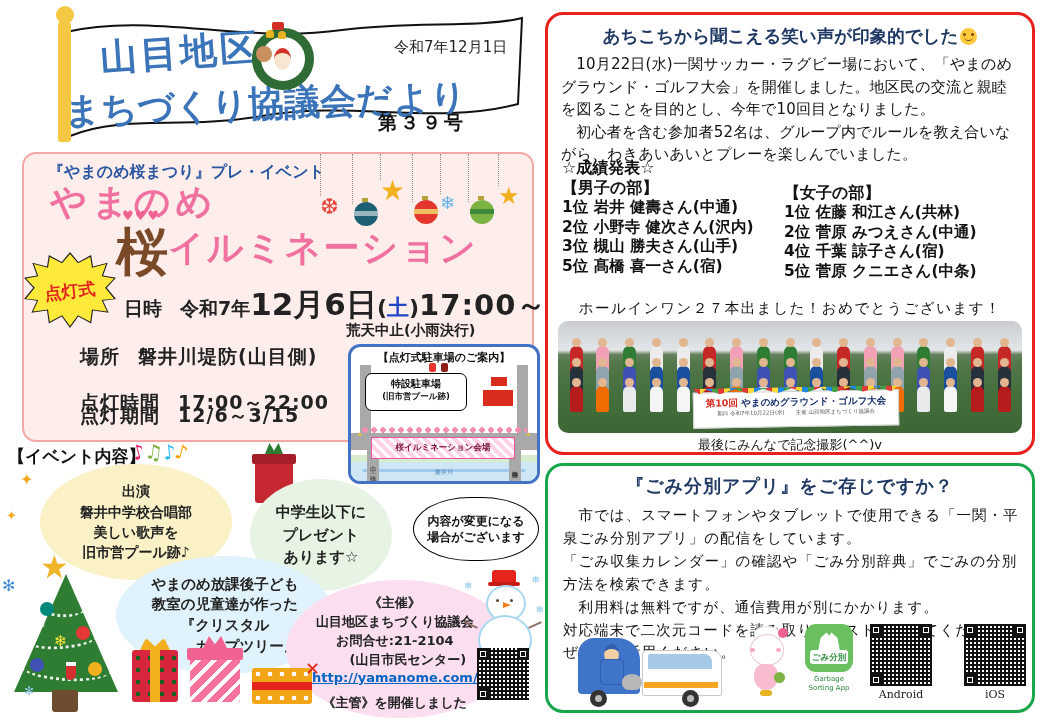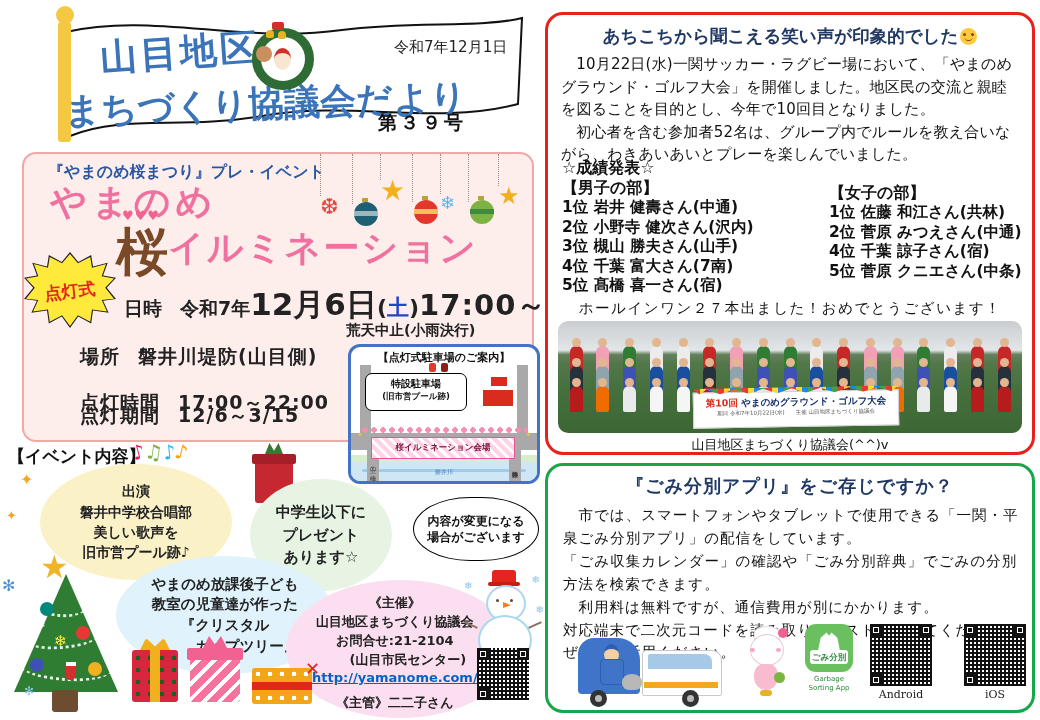--- a/index.html
+++ b/index.html
@@ -149,21 +149,21 @@
   .golf-title{position:absolute;left:0;right:0;top:9px;text-align:center;font-size:17.5px;font-weight:bold;color:#1f3864;white-space:nowrap;}
   .smiley{display:inline-block;width:17px;height:17px;background:#ffc93d;border-radius:50%;position:relative;vertical-align:-3px;margin-left:2px;}
   .smiley::before{content:'';position:absolute;left:3px;top:5px;width:3px;height:3px;border-radius:50%;background:#7a4b12;box-shadow:8px 0 0 #7a4b12;}
   .smiley::after{content:'';position:absolute;left:4px;top:7px;width:9px;height:5px;border-bottom:1.8px solid #7a4b12;border-radius:0 0 8px 8px;}
   .golf-body{position:absolute;left:13px;right:12px;top:38px;font-size:15px;line-height:1.5;color:#111;white-space:pre-line;letter-spacing:.2px;}
   .golf-reshead{position:absolute;left:14px;top:143px;font-size:16px;font-weight:bold;}
   .res-cols{position:absolute;left:14px;top:163px;right:8px;display:flex;}
   .res-col{font-size:15.5px;font-weight:bold;line-height:1.26;white-space:nowrap;}
   .res-col .hd{font-size:16px;}
   .res-col.men{width:222px;}
-  .res-col.women{padding-top:5px;margin-left:45px;}
+  .res-col.women{padding-top:5px;}
   .hole-line{position:absolute;left:0;right:0;top:284px;text-align:center;font-size:14.5px;letter-spacing:1.5px;color:#111;}
   .photo{position:absolute;left:10px;right:10px;top:306px;height:112px;border-radius:10px;overflow:hidden;background:linear-gradient(#c9cdd1 0%,#e3e6e8 26%,#64805c 30%,#53774a 38%,#47703f 60%,#3c6634 100%);}
   .crowd-row{position:absolute;left:1%;right:1%;display:flex;justify-content:space-around;}
   .cr0{top:22%;} .cr1{top:40%;} .cr2{top:58%;}
   .person{width:13px;height:26px;border-radius:6px 6px 2px 2px;position:relative;display:inline-block;}
   .person::before{content:'';position:absolute;top:-8px;left:2px;width:9px;height:9px;border-radius:50%;background:#e2b690;}
   .photo-banner{position:absolute;left:29%;bottom:6%;width:44%;height:30%;background:#fff;transform:rotate(-1deg);
         border:1px solid #d0d0d0;text-align:center;z-index:4;}
   .photo-banner .bunting{position:absolute;left:0;right:0;top:-5px;height:6px;
         background:repeating-linear-gradient(90deg,#e53935 0 6px,#fdd835 6px 12px,#1e88e5 12px 18px,#43a047 18px 24px);
@@ -355,21 +355,21 @@
 『クリスタル
 　　　カップツリー』</div>
 
   <div class="abs bubble bub-org">
     <div class="org-inner">
       <div>《主催》</div>
       <div>山目地区まちづくり協議会</div>
       <div>お問合せ:21-2104</div>
       <div>　　(山目市民センター)</div>
       <div class="org-link">http://yamanome.com/</div>
-      <div class="org-manager">《主管》二二子さん</div>
+      <div class="org-manager">《主管》を開催しました</div>
     </div>
   </div>
 
   <div class="abs tree">
     <div class="star">★</div>
     <div class="body"></div>
     <div class="garl" style="left:22px;top:38px;transform:rotate(6deg);width:56px;"></div>
     <div class="garl" style="left:12px;top:70px;transform:rotate(-5deg);width:80px;"></div>
     <div class="garl" style="left:8px;top:102px;transform:rotate(4deg);width:94px;"></div>
     <div class="orb" style="left:30px;top:52px;background:#00897b;"></div>
@@ -422,21 +422,20 @@
     <div class="golf-title"><span>あちこちから聞こえる笑い声が印象的でした</span><span class="smiley"></span></div>
     <div class="golf-body">　10月22日(水)一関サッカー・ラグビー場において、「やまのめグラウンド・ゴルフ大会」を開催しました。地区民の交流と親睦を図ることを目的とし、今年で10回目となりました。
 　初心者を含む参加者52名は、グループ内でルールを教え合いながら、わきあいあいとプレーを楽しんでいました。</div>
     <div class="golf-reshead">☆成績発表☆</div>
     <div class="res-cols">
       <div class="res-col men">
         <div class="hd">【男子の部】</div>
         <div>1位 岩井 健壽さん(中通)</div>
         <div>2位 小野寺 健次さん(沢内)</div>
         <div>3位 槻山 勝夫さん(山手)</div>
-        <div>4位 千葉 富大さん(7南)</div>
         <div>5位 髙橋 喜一さん(宿)</div>
       </div>
       <div class="res-col women">
         <div class="hd">【女子の部】</div>
         <div>1位 佐藤 和江さん(共林)</div>
         <div>2位 菅原 みつえさん(中通)</div>
         <div>4位 千葉 諒子さん(宿)</div>
         <div>5位 菅原 クニエさん(中条)</div>
       </div>
     </div>
@@ -499,21 +498,21 @@
           <span class="person" style="background: rgb(245, 245, 245);"></span>
           <span class="person" style="background: rgb(183, 28, 28);"></span>
           <span class="person" style="background: rgb(183, 28, 28);"></span>
         </div>
       <div class="photo-banner">
         <div class="bunting"></div>
         <div class="l1"><span class="no">第10回</span> <span>やまのめグラウンド・ゴルフ大会</span></div>
         <div class="l2">期日 令和7年10月22日(水)　　主催 山目地区まちづくり協議会</div>
       </div>
     </div>
-    <div class="photo-caption">山目地区まちづくり協議会(^^)v</div>
+    <div class="photo-caption">最後にみんなで記念撮影(^^)v</div>
   </div>
 
   <div class="abs greenbox">
     <div class="gomi-title">『ごみ分別アプリ』をご存じですか？</div>
     <div class="gomi-body">　市では、スマートフォンやタブレットで使用できる「一関・平泉ごみ分別アプリ」の配信をしています。
 「ごみ収集カレンダー」の確認や「ごみ分別辞典」でごみの分別方法を検索できます。
 　利用料は無料ですが、通信費用が別にかかります。
 対応端末で二次元コードを読み取りインストールしてください。
 ぜひ、ご活用ください。</div>
 

